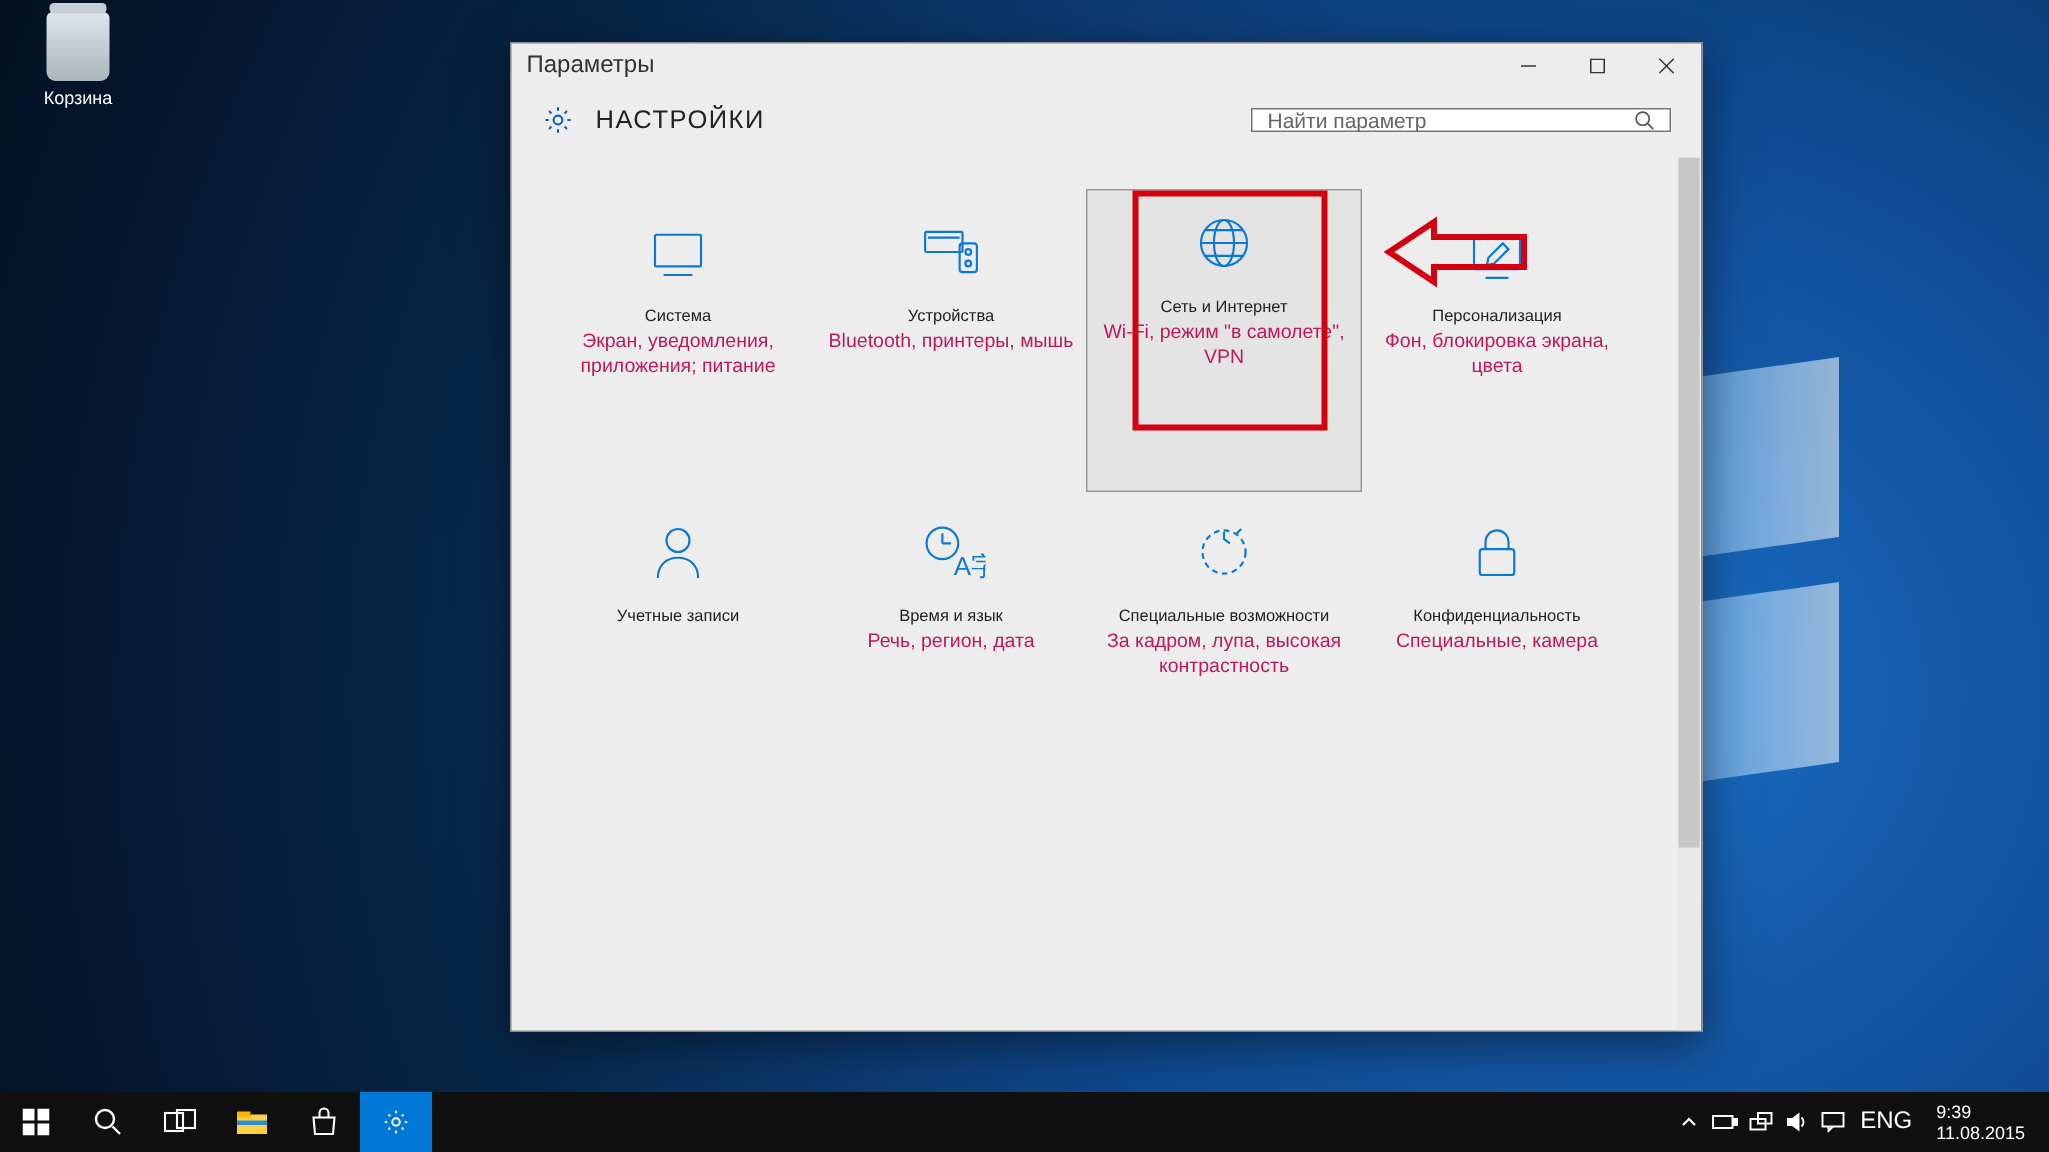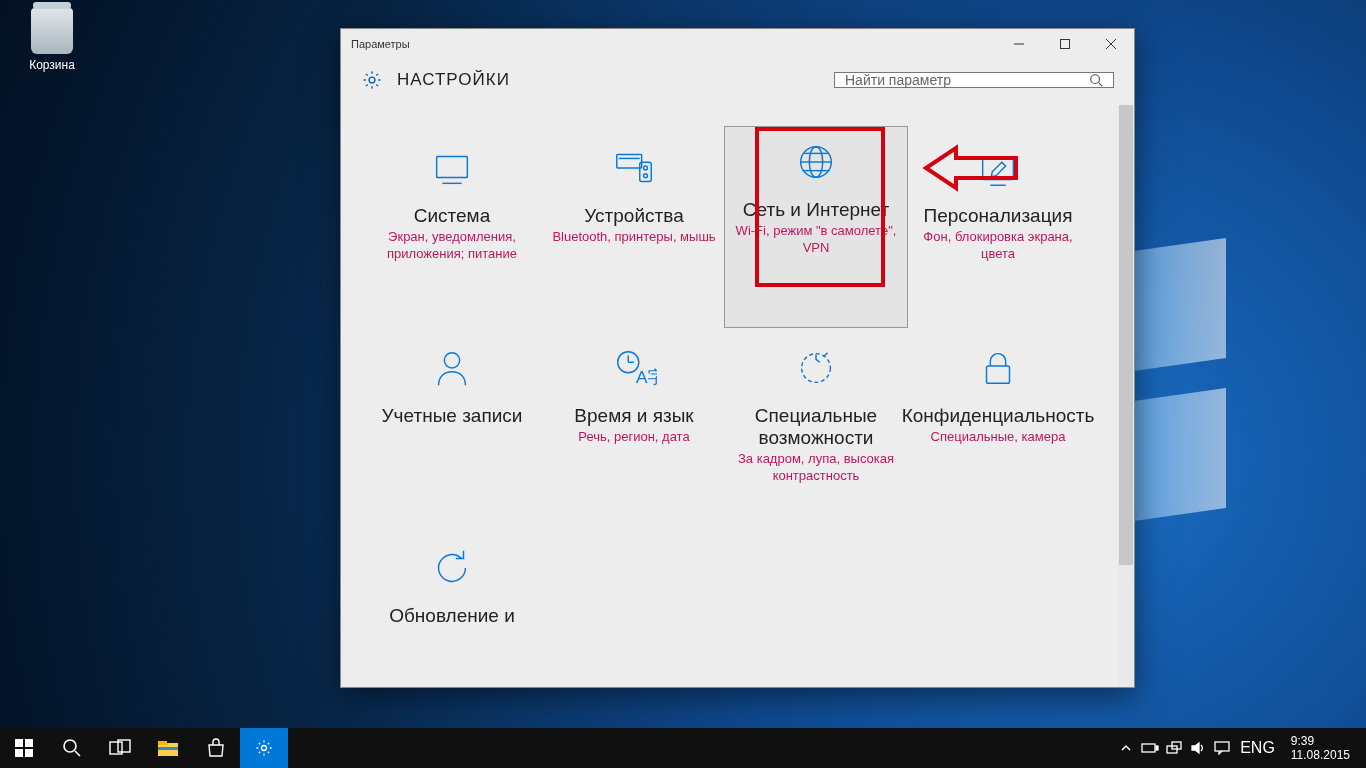--- a/index.html
+++ b/index.html
@@ -8,40 +8,40 @@
 .win-logo-bg{position:absolute;right:120px;top:250px;width:380px;height:280px;opacity:.55;}
 .win-logo-bg div{position:absolute;background:linear-gradient(90deg,#3aa8ff,#fff);}
 .wl1{width:170px;height:120px;top:0;left:0;transform:skewY(-8deg);}
 .wl2{width:170px;height:120px;top:0;left:190px;transform:skewY(-8deg);}
 .wl3{width:170px;height:120px;top:150px;left:0;transform:skewY(-8deg);}
 .wl4{width:170px;height:120px;top:150px;left:190px;transform:skewY(-8deg);}
 .recycle{position:absolute;top:8px;left:14px;width:76px;text-align:center;color:#fff;font-size:12px;}
 .recycle .bin{width:42px;height:46px;margin:0 auto 4px;background:linear-gradient(#dfe6ea,#a9b5bc);border-radius:4px 4px 6px 6px;position:relative;}
 .recycle .bin:before{content:"";position:absolute;top:-6px;left:2px;right:2px;height:7px;background:#c5cfd5;border-radius:3px;}
 .window{position:absolute;left:340px;top:28px;width:795px;height:660px;background:#ededed;border:1px solid #888;box-shadow:0 8px 30px rgba(0,0,0,.5);display:flex;flex-direction:column;}
-.titlebar{height:30px;display:flex;align-items:center;padding:0 0 0 10px;font-size:11px;color:#333;}
+.titlebar{height:30px;display:flex;align-items:center;padding:0 0 0 10px;font-size:16px;color:#333;}
 .titlebar .spacer{flex:1;}
 .titlebar .btn{width:46px;height:30px;display:flex;align-items:center;justify-content:center;color:#333;}
 .titlebar .btn svg{width:10px;height:10px;}
 .header{display:flex;align-items:center;padding:10px 20px 14px;}
 .header .gear{width:22px;height:22px;margin-right:14px;color:#0a5fb3;}
 .header h1{font-size:17px;font-weight:400;letter-spacing:1px;color:#222;}
 .header .spacer{flex:1;}
 .search{width:280px;height:16px;border:1px solid #777;display:flex;align-items:center;padding:0 10px;background:#ffffff;}
 .search input{flex:1;border:none;background:transparent;outline:none;font-size:14px;color:#333;}
 .search input::placeholder{color:#666;}
 .search .mag{width:14px;height:14px;color:#555;}
 .body{flex:1;overflow:hidden;position:relative;}
 .scrollbar{position:absolute;right:0;top:0;width:16px;bottom:0;background:#e9e9e9;}
 .scrollbar .thumb{position:absolute;left:1px;right:1px;top:0;height:460px;background:#c7c7c7;}
 .grid{padding:28px 20px 0 20px;display:flex;flex-wrap:wrap;}
 .cat{width:182px;height:200px;display:flex;flex-direction:column;align-items:center;text-align:center;padding:10px 6px 0;color:#333;}
 .cat .ico{width:50px;height:50px;margin-bottom:12px;color:#0a78d4;display:flex;align-items:center;justify-content:center;text-align:center;}
 .cat .ico svg{width:46px;height:46px;stroke:#0a78d4;fill:none;stroke-width:1.5;}
-.cat .ttl{font-size:19px;color:#222;margin-bottom:2px;}
+.cat .ttl{font-size:11px;color:#222;margin-bottom:2px;}
 .cat .sub{font-size:13px;color:#be185d;line-height:1.3;text-align:center;}
 .cat.sel{outline:1px solid #999;background:#e4e4e4;margin-top:-6px;}
 .redbox{position:absolute;border:4px solid #d4000f;pointer-events:none;}
 .arrow{position:absolute;pointer-events:none;}
 .taskbar{position:absolute;bottom:0;left:0;right:0;height:40px;background:#101010;display:flex;align-items:center;color:#fff;}
 .taskbar .tbtn{width:48px;height:40px;display:flex;align-items:center;justify-content:center;}
 .taskbar .tbtn.active{background:#0078d7;}
 .taskbar .spacer{flex:1;}
 .tray{display:flex;align-items:center;height:40px;padding-right:6px;font-size:12px;}
 .tray .ti{width:24px;height:40px;display:flex;align-items:center;justify-content:center;}
@@ -199,30 +199,20 @@
           <div class="ico">
               <svg viewBox="0 0 48 48">
                 <rect x="12" y="22" width="24" height="18" rx="2"></rect>
                 <path d="M16 22v-5a8 8 0 0 1 16 0v5"></path>
               </svg>
             </div>
           <div class="ttl">Конфиденциальность</div>
           <div class="sub">Специальные, камера</div>
         </div>
 
-        <div class="cat">
-          <div class="ico">
-              <svg viewBox="0 0 48 48">
-                <path d="M38 24a14 14 0 1 1-4-9.8"></path>
-                <polyline points="36 6 36 14 28 14"></polyline>
-              </svg>
-            </div>
-          <div class="ttl">Обновление и</div>
-          <div class="sub"></div>
-        </div>
 
       </div>
 
       <div class="redbox" style="left:414px;top:22px;width:130px;height:160px;"></div>
       <svg class="arrow" style="left:580px;top:38px;width:100px;height:50px;" viewBox="0 0 100 50">
           <path d="M95 15 L35 15 L35 5 L5 25 L35 45 L35 35 L95 35 Z" fill="none" stroke="#d4000f" stroke-width="4"></path>
         </svg>
     </div>
   </div>
 

